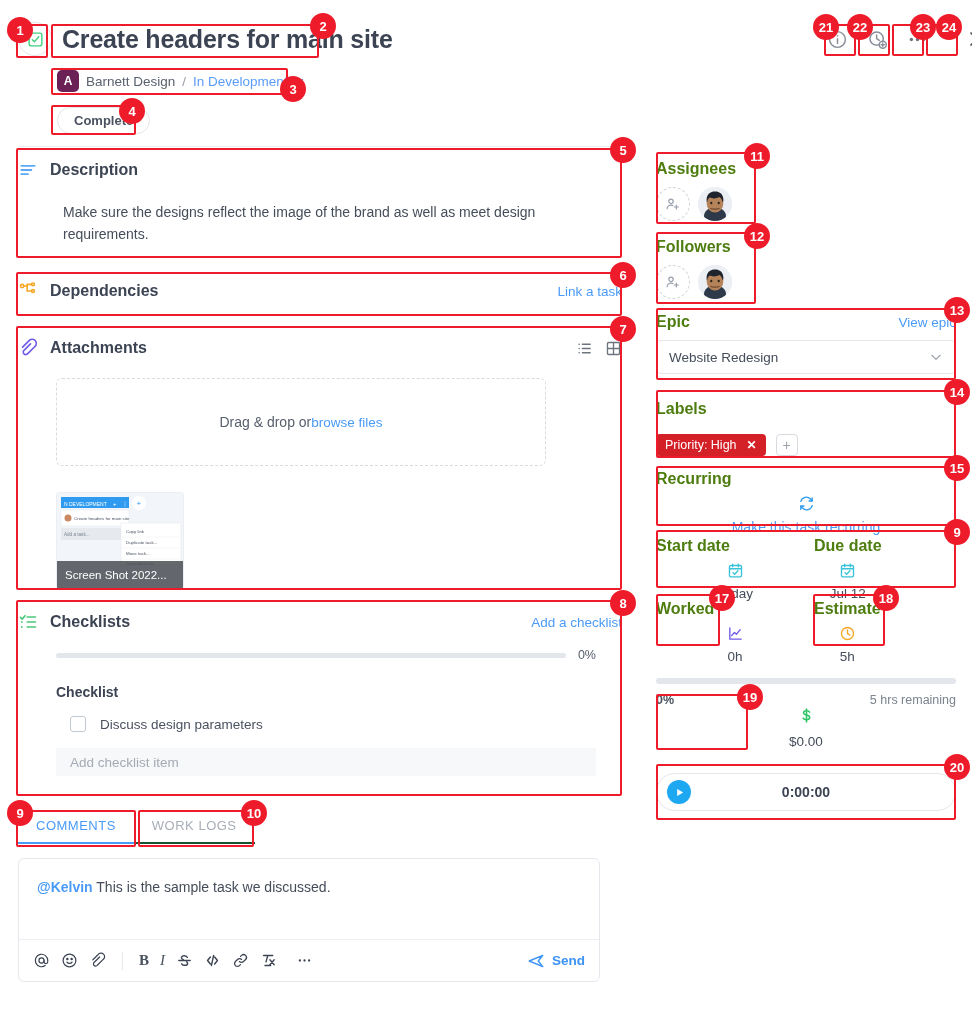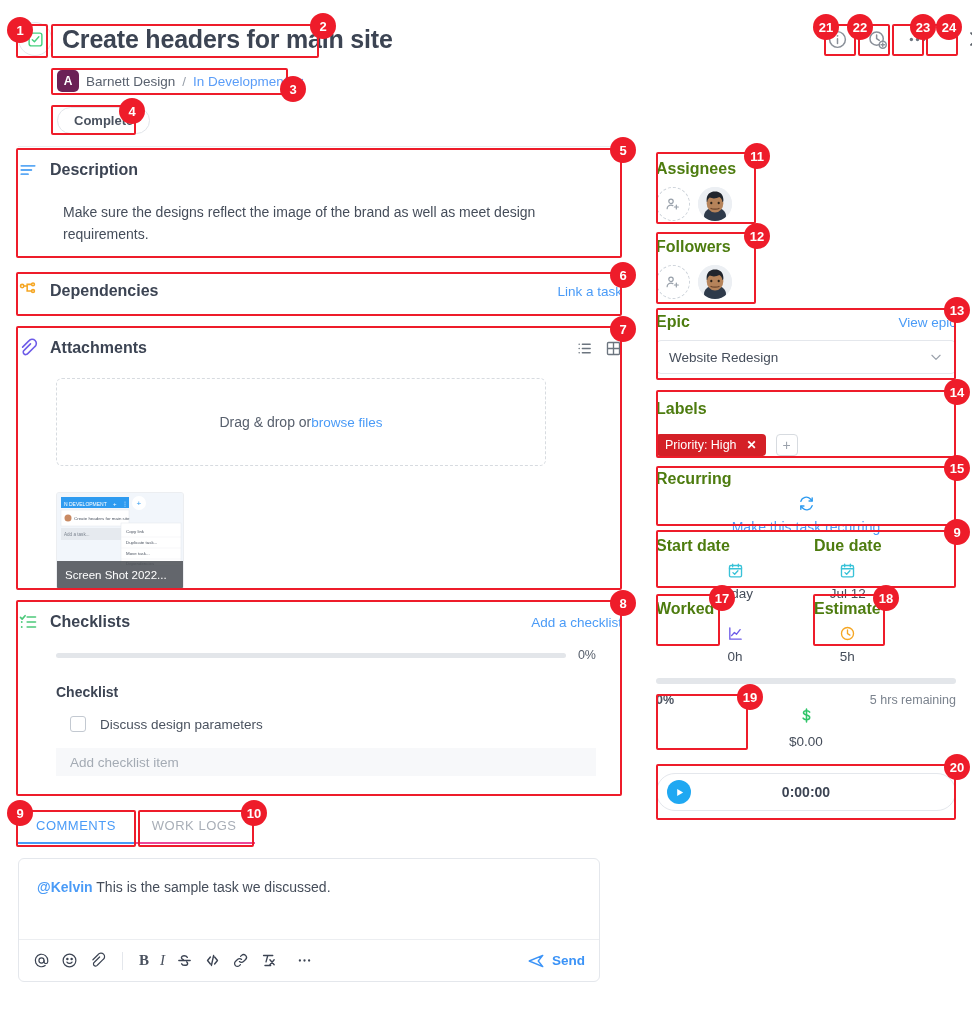--- a/index.html
+++ b/index.html
@@ -109,21 +109,21 @@
   .chk-label { font-size: 13.5px; color: #4a525f; }
   .chk-add {
     margin: 16px 0 0 38px; width: 540px; height: 28px;
     background: #f7f8fa; display: flex; align-items: center; padding-left: 14px;
     font-size: 13.5px; color: #a4abb4;
   }
 
   .tabs { position: absolute; left: 18px; top: 808px; display: flex; }
   .tab {
     padding: 10px 18px 9px 18px; font-size: 13px; letter-spacing: 0.5px;
-    color: #a8aeb7; cursor: pointer; border-bottom: 2px solid #ec4899;
+    color: #a8aeb7; cursor: pointer; border-bottom: 2px solid #14532d;
   }
   .tab.active { color: #4a9bf7; border-bottom: 2.5px solid #4a9bf7; }
 
   .comment-box {
     position: absolute; left: 18px; top: 858px; width: 582px;
     border: 1px solid #e4e7ec; border-radius: 6px; background: #fff;
   }
   .comment-text { padding: 20px 18px 44px 18px; font-size: 14px; color: #454d5a; }
   .mention { color: #4a9bf7; font-weight: bold; }
   .comment-toolbar {

